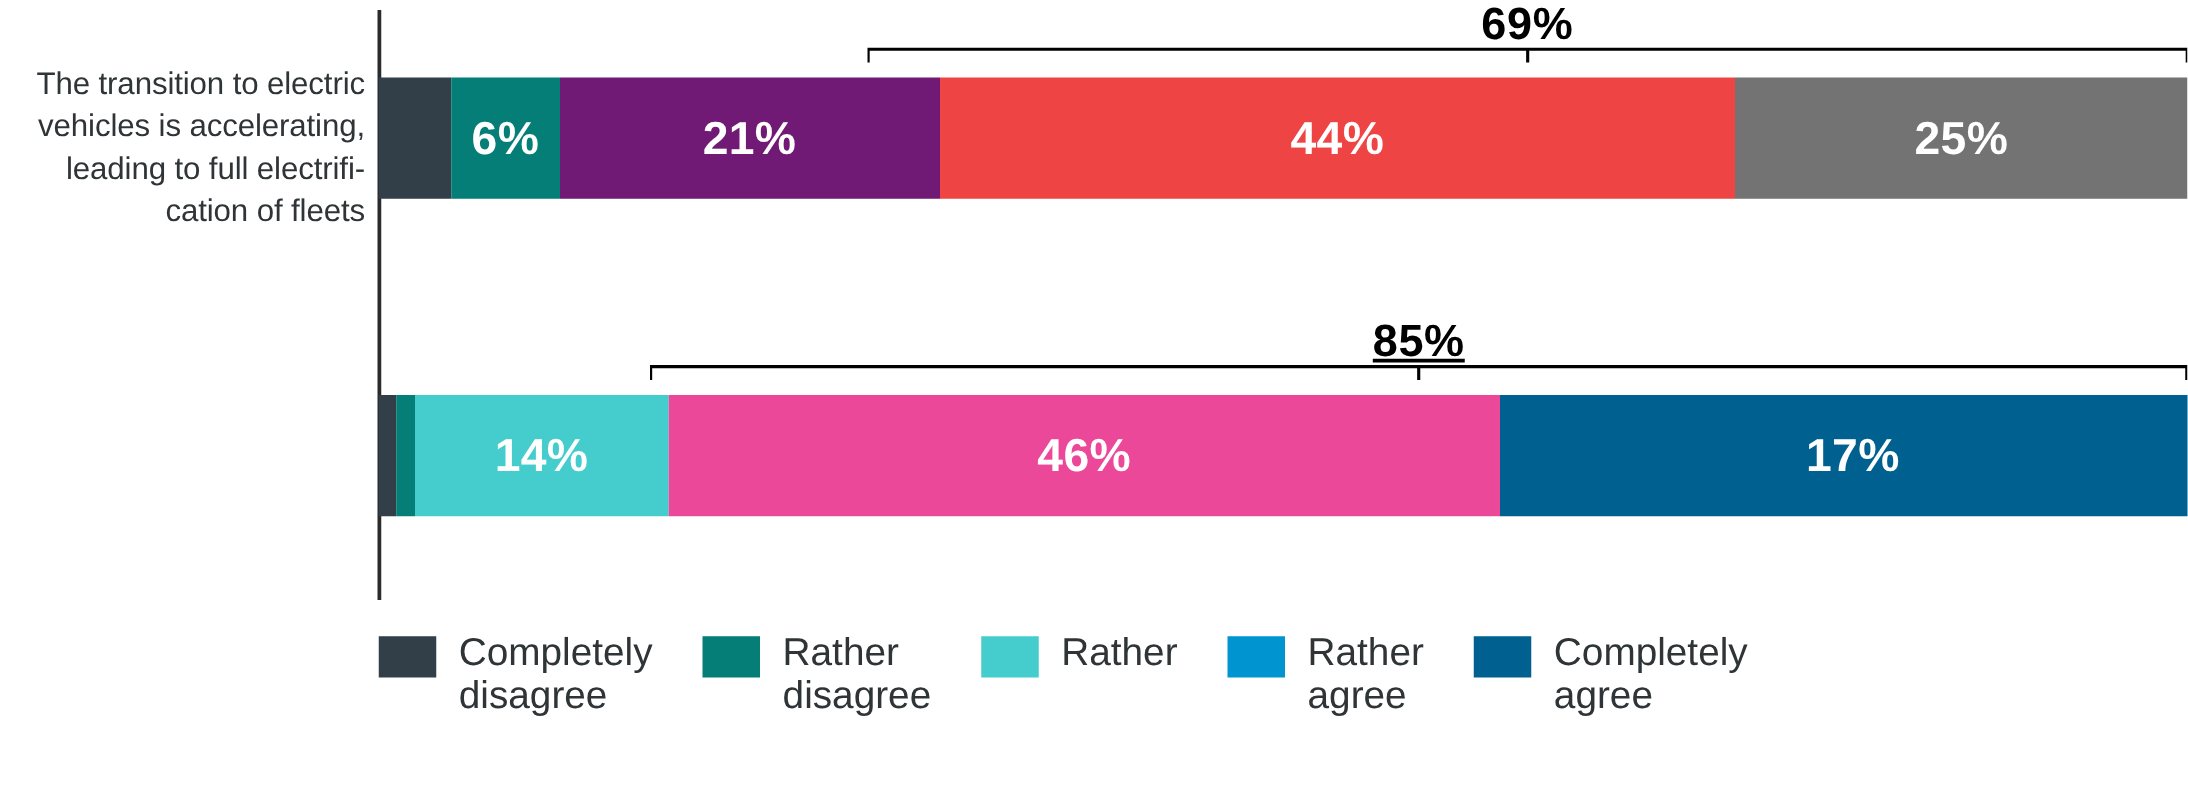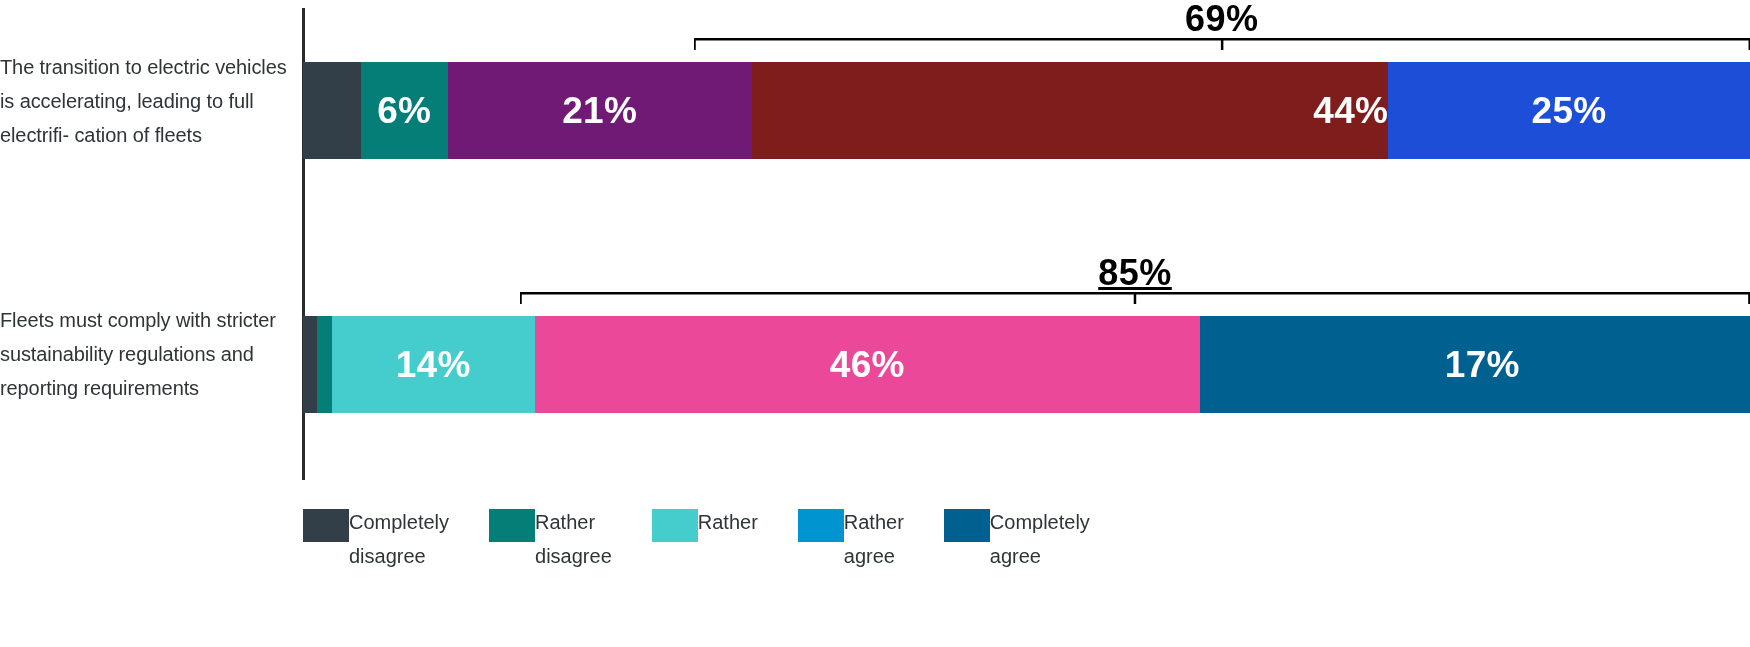--- a/index.html
+++ b/index.html
@@ -17,23 +17,23 @@
     position:absolute;
     left:302px;top:8px;
     width:3px;height:472px;
     background:#2b2b2b;
   }
 
   
   .cat-label{
     position:absolute;
     left:0;width:292px;
-    text-align:left;
+    text-align:right;
     color:#2f3437;
-    font-size:20px;
+    font-size:25px;
     line-height:34px;
     letter-spacing:-0.1px;
   }
   #label-0{top:50px;}
   #label-1{top:303px;}
 
   
   .bar-row{
     position:absolute;
     left:303px;
@@ -85,56 +85,53 @@
     display:flex;
     align-items:flex-start;
     margin-right:40px;
   }
   .legend-swatch{
     width:46px;height:33px;
     flex:0 0 auto;
     margin-top:4px;
   }
   .legend-text{
+    margin-left:18px;
     color:#2f3437;
-    font-size:20px;
+    font-size:31px;
     line-height:34px;
     white-space:pre-line;
   }
 </style>
 </head>
 <body>
 
 <div id="chart">
 
   <div class="axis-line"></div>
 
   <div class="cat-label" id="label-0">The transition to electric
 vehicles is accelerating,
 leading to full electrifi-
 cation of fleets</div>
-  <div class="cat-label" id="label-1">Fleets must comply with
-stricter sustainability
-regulations and reporting
-requirements</div>
 
   <div class="bar-row" id="bar-0">
     <div class="seg" style="flex: 0 0 4%; background: rgb(51, 63, 72);">
       <span class="seg-label"></span>
     </div>
     <div class="seg" style="flex: 0 0 6%; background: rgb(4, 126, 118);">
       <span class="seg-label">6%</span>
     </div>
     <div class="seg" style="flex: 0 0 21%; background: #701a75;">
       <span class="seg-label">21%</span>
     </div>
-    <div class="seg" style="flex: 0 0 44%; background: #7f1d1d; justify-content: flex-end;">
+    <div class="seg" style="flex: 0 0 44%; background: #ef4444;">
       <span class="seg-label">44%</span>
     </div>
-    <div class="seg" style="flex: 0 0 25%; background: #1d4ed8;">
+    <div class="seg" style="flex: 0 0 25%; background: #737373;">
       <span class="seg-label">25%</span>
     </div>
   </div>
 
   <div class="bar-row" id="bar-1">
     <div class="seg" style="flex: 0 0 1%; background: rgb(51, 63, 72);">
       <span class="seg-label"></span>
     </div>
     <div class="seg" style="flex: 0 0 1%; background: rgb(4, 126, 118);">
       <span class="seg-label"></span>

